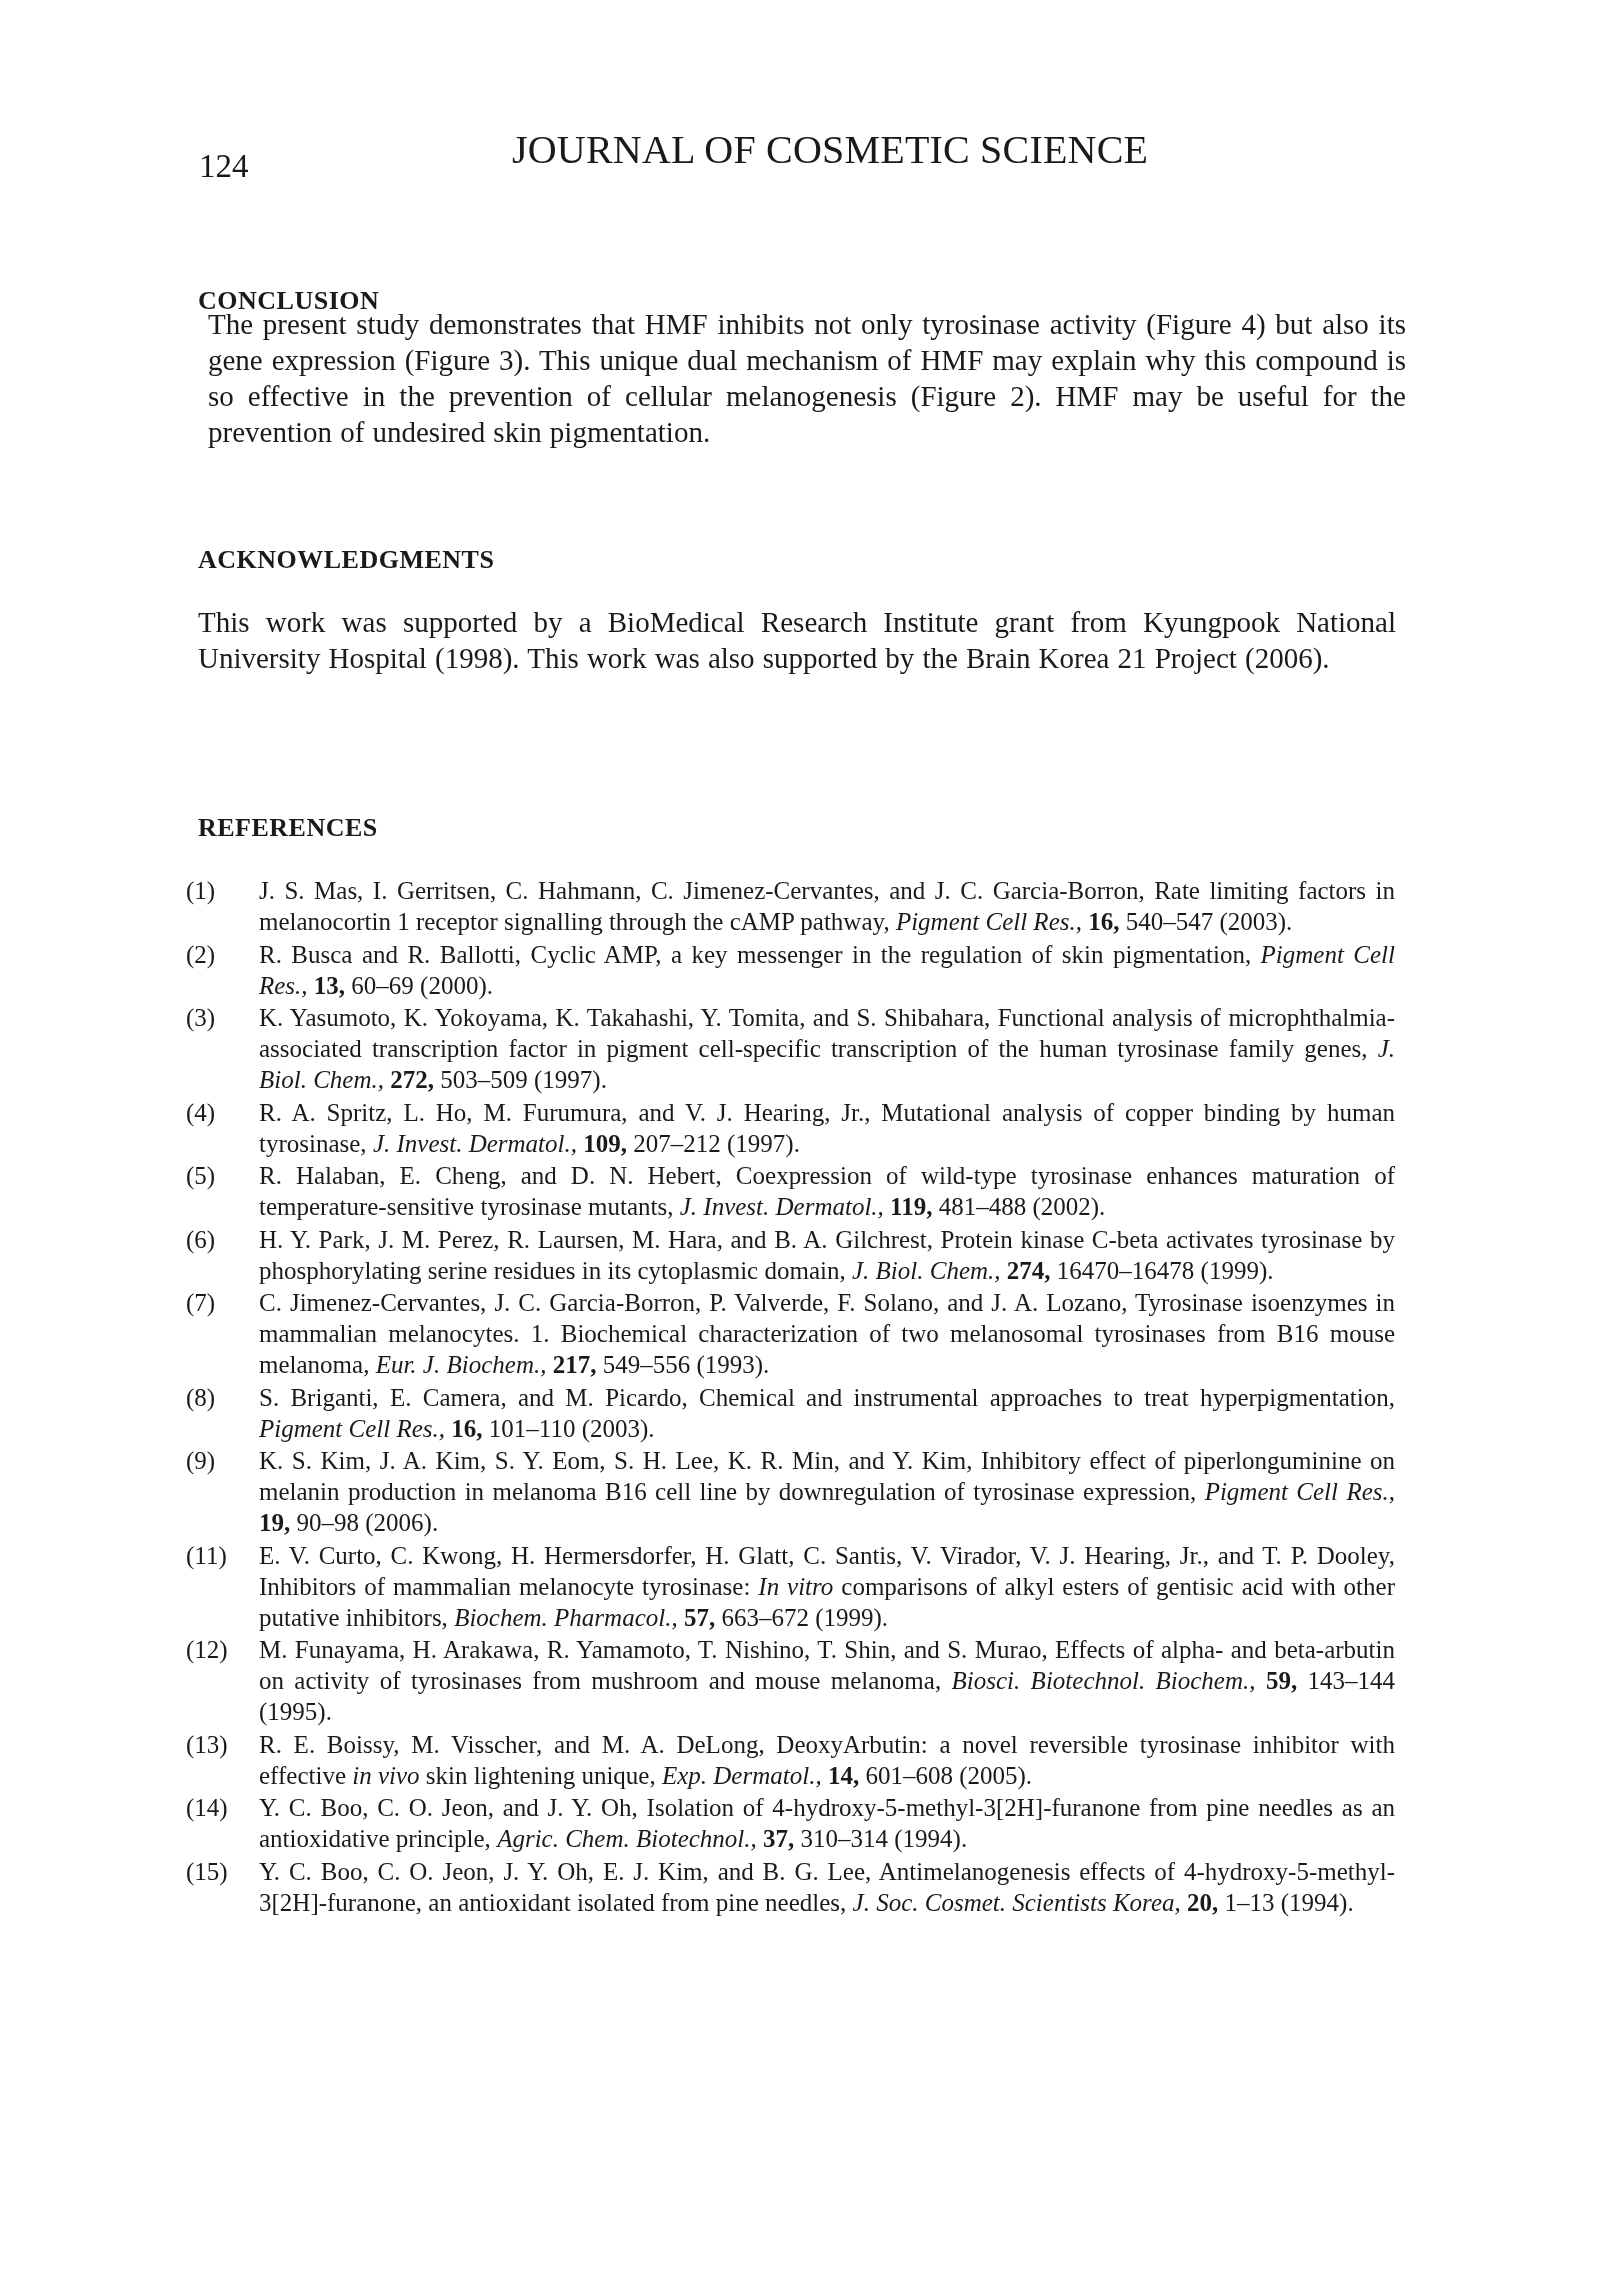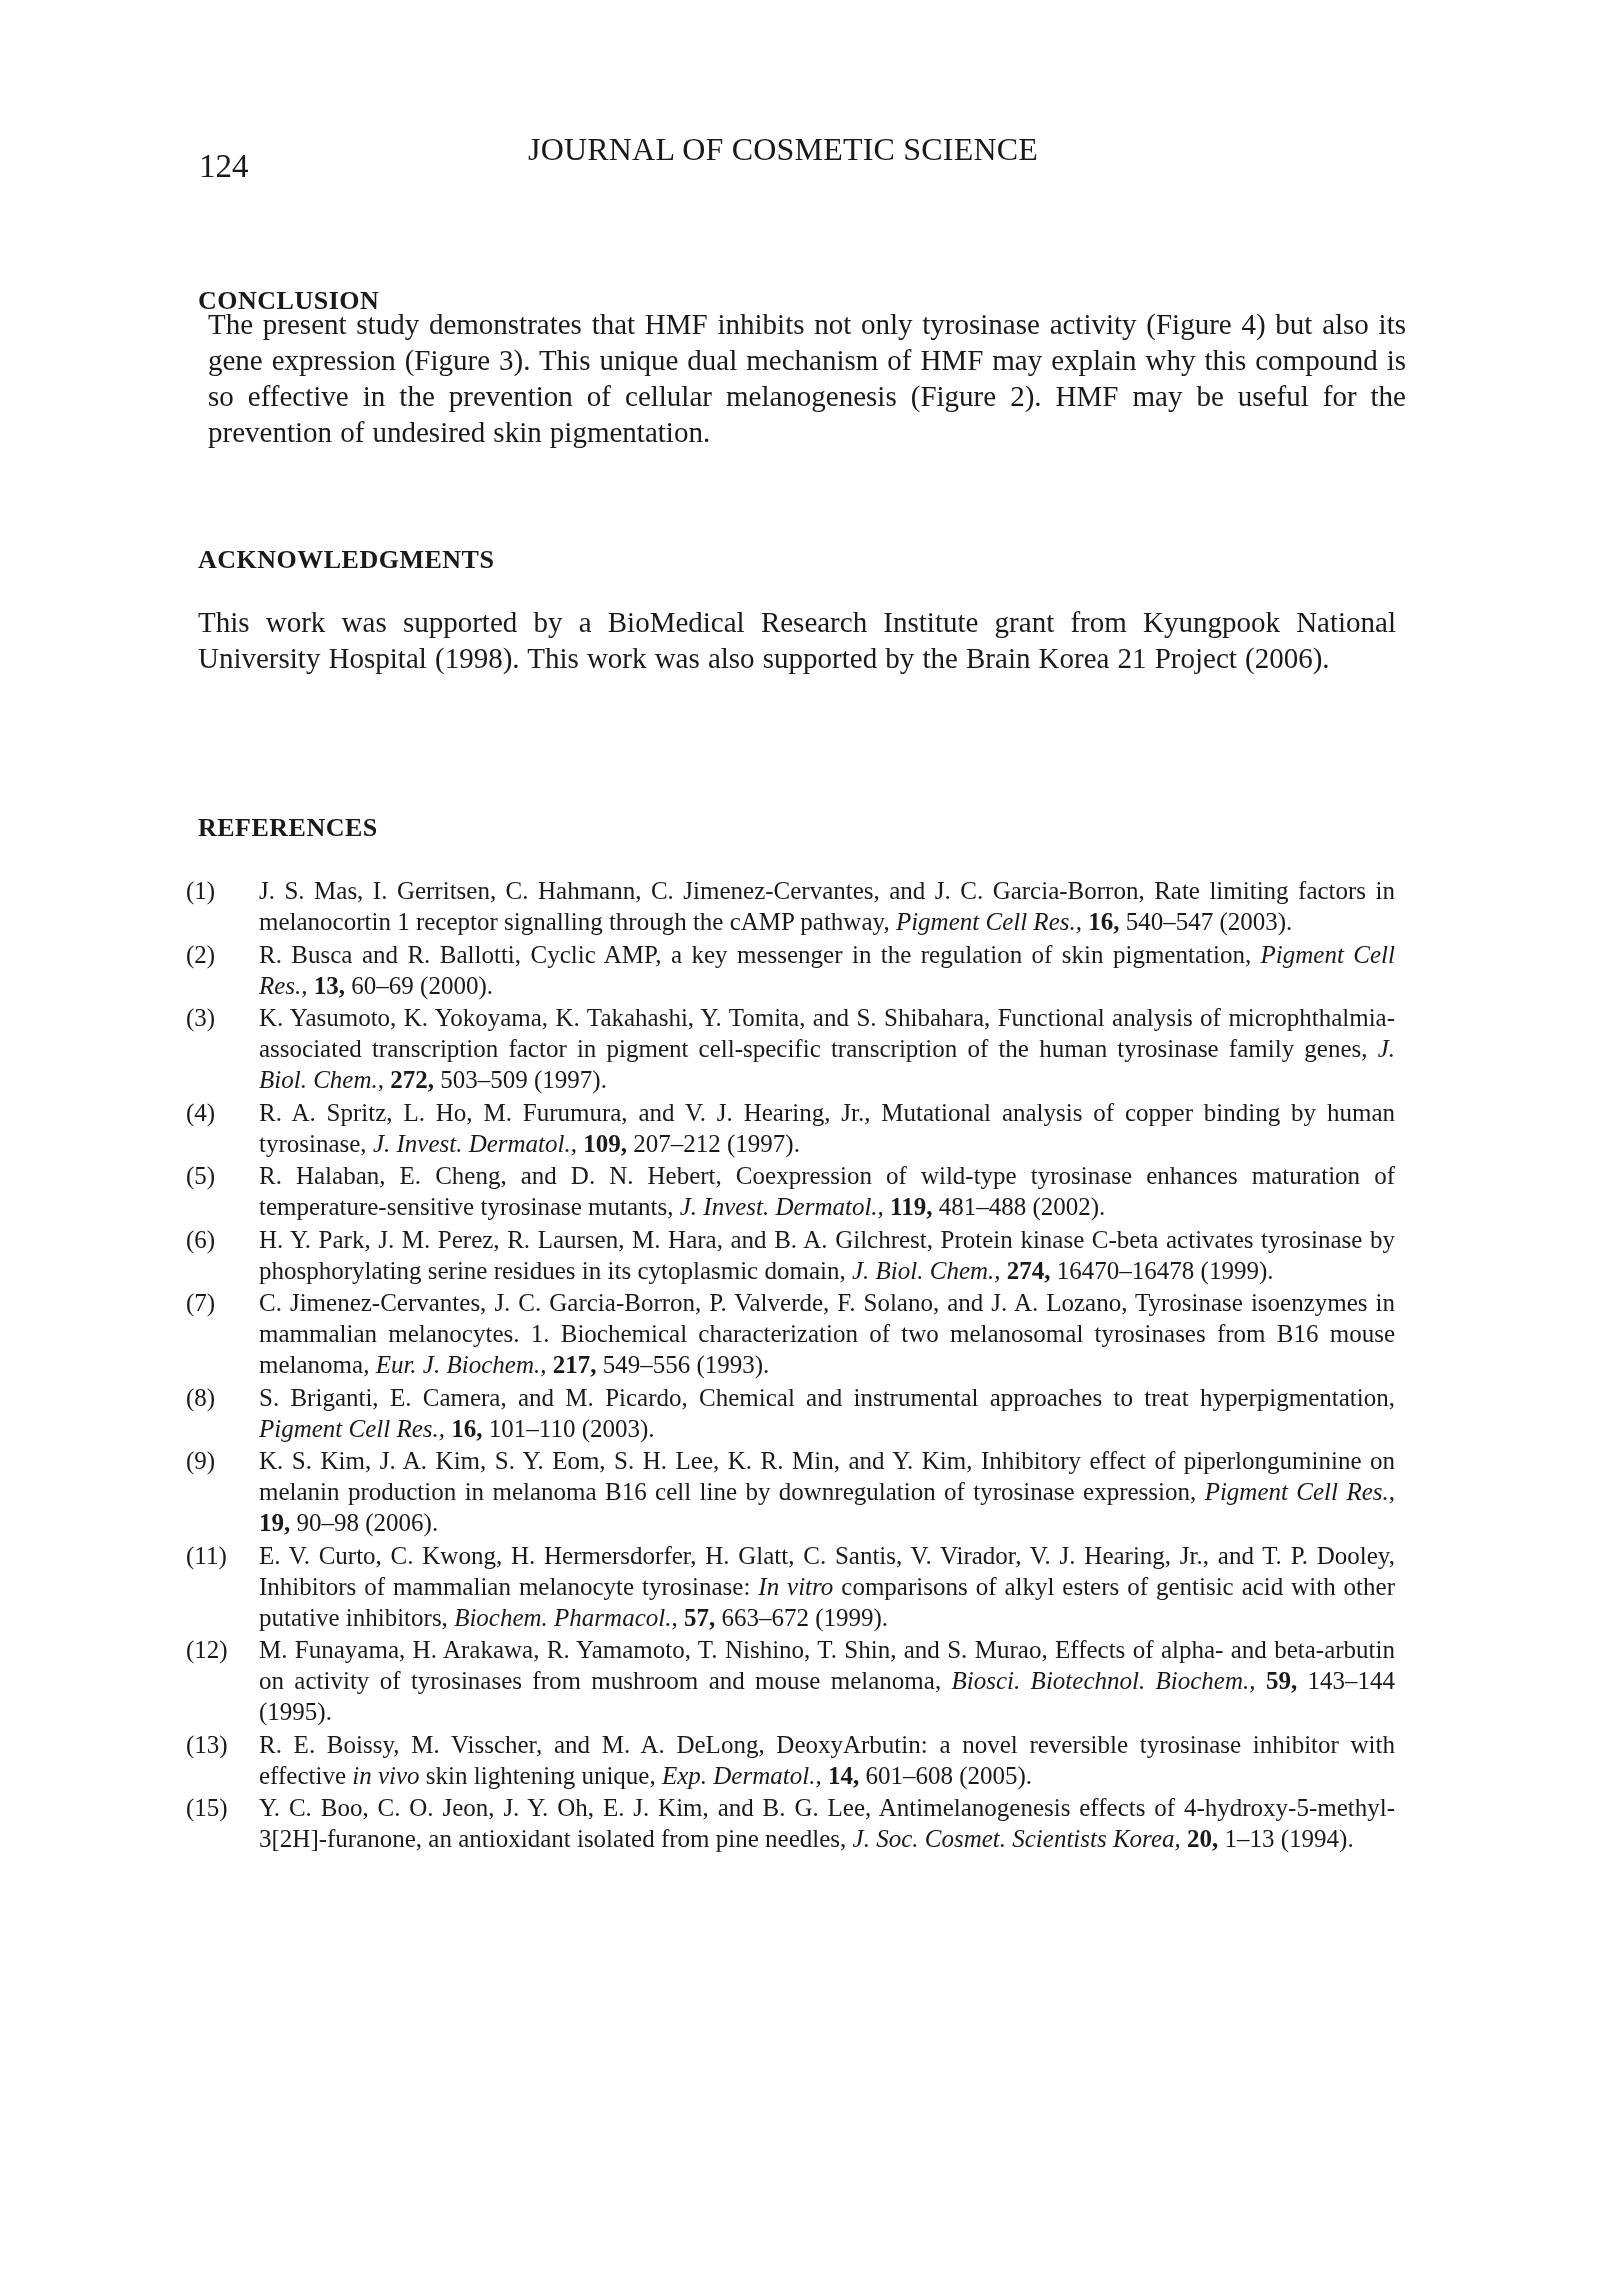--- a/index.html
+++ b/index.html
@@ -6,22 +6,22 @@
   body {
     width: 1599px; height: 2291px; position: relative; overflow: hidden;
     font-family: "Liberation Serif", "DejaVu Serif", serif;
     color: #1a1a1a;
   }
   .page-number {
     position: absolute; left: 199px; top: 131px;
     font-size: 33px; line-height: 37px; margin-top: 17px;
   }
   .running-head {
-    position: absolute; left: 528px; top: 131px; width: 541px;
-    font-size: 32px; line-height: 37px; text-align: left;
+    position: absolute; left: 512px; top: 131px; width: 541px;
+    font-size: 40px; line-height: 37px; text-align: left;
     letter-spacing: 0.2px; white-space: nowrap;
   }
   .section-heading {
     position: absolute; left: 198px;
     font-size: 26px; line-height: 30px; font-weight: bold;
     letter-spacing: 0.5px;
   }
   .para {
     position: absolute; left: 198px; width: 1198px;
     font-size: 29px; line-height: 36px;
@@ -64,15 +64,16 @@
     <li class="ref"><span class="ref-num">(3)</span><span>K. Yasumoto, K. Yokoyama, K. Takahashi, Y. Tomita, and S. Shibahara, Functional analysis of microphthalmia-associated transcription factor in pigment cell-specific transcription of the human tyrosinase family genes, </span><i>J. Biol. Chem.,</i> <b>272,</b><span> 503–509 (1997).</span></li>
     <li class="ref"><span class="ref-num">(4)</span><span>R. A. Spritz, L. Ho, M. Furumura, and V. J. Hearing, Jr., Mutational analysis of copper binding by human tyrosinase, </span><i>J. Invest. Dermatol.,</i> <b>109,</b><span> 207–212 (1997).</span></li>
     <li class="ref"><span class="ref-num">(5)</span><span>R. Halaban, E. Cheng, and D. N. Hebert, Coexpression of wild-type tyrosinase enhances maturation of temperature-sensitive tyrosinase mutants, </span><i>J. Invest. Dermatol.,</i> <b>119,</b><span> 481–488 (2002).</span></li>
     <li class="ref"><span class="ref-num">(6)</span><span>H. Y. Park, J. M. Perez, R. Laursen, M. Hara, and B. A. Gilchrest, Protein kinase C-beta activates tyrosinase by phosphorylating serine residues in its cytoplasmic domain, </span><i>J. Biol. Chem.,</i> <b>274,</b><span> 16470–16478 (1999).</span></li>
     <li class="ref"><span class="ref-num">(7)</span><span>C. Jimenez-Cervantes, J. C. Garcia-Borron, P. Valverde, F. Solano, and J. A. Lozano, Tyrosinase isoenzymes in mammalian melanocytes. 1. Biochemical characterization of two melanosomal tyrosinases from B16 mouse melanoma, </span><i>Eur. J. Biochem.,</i> <b>217,</b><span> 549–556 (1993).</span></li>
     <li class="ref"><span class="ref-num">(8)</span><span>S. Briganti, E. Camera, and M. Picardo, Chemical and instrumental approaches to treat hyperpigmentation, </span><i>Pigment Cell Res.,</i> <b>16,</b><span> 101–110 (2003).</span></li>
     <li class="ref"><span class="ref-num">(9)</span><span>K. S. Kim, J. A. Kim, S. Y. Eom, S. H. Lee, K. R. Min, and Y. Kim, Inhibitory effect of piperlonguminine on melanin production in melanoma B16 cell line by downregulation of tyrosinase expression, </span><i>Pigment Cell Res.,</i> <b>19,</b><span> 90–98 (2006).</span></li>
     <li class="ref"><span class="ref-num">(11)</span><span>E. V. Curto, C. Kwong, H. Hermersdorfer, H. Glatt, C. Santis, V. Virador, V. J. Hearing, Jr., and T. P. Dooley, Inhibitors of mammalian melanocyte tyrosinase: </span><i>In vitro</i><span> comparisons of alkyl esters of gentisic acid with other putative inhibitors, </span><i>Biochem. Pharmacol.,</i> <b>57,</b><span> 663–672 (1999).</span></li>
     <li class="ref"><span class="ref-num">(12)</span><span>M. Funayama, H. Arakawa, R. Yamamoto, T. Nishino, T. Shin, and S. Murao, Effects of alpha- and beta-arbutin on activity of tyrosinases from mushroom and mouse melanoma, </span><i>Biosci. Biotechnol. Biochem.,</i> <b>59,</b><span> 143–144 (1995).</span></li>
     <li class="ref"><span class="ref-num">(13)</span><span>R. E. Boissy, M. Visscher, and M. A. DeLong, DeoxyArbutin: a novel reversible tyrosinase inhibitor with effective </span><i>in vivo</i><span> skin lightening unique, </span><i>Exp. Dermatol.,</i> <b>14,</b><span> 601–608 (2005).</span></li>
+    <li class="ref"><span class="ref-num">(14)</span><span>Y. C. Boo, C. O. Jeon, and J. Y. Oh, Isolation of 4-hydroxy-5-methyl-3[2H]-furanone from pine needles as an antioxidative principle, </span><i>Agric. Chem. Biotechnol.,</i> <b>37,</b><span> 310–314 (1994).</span></li>
     <li class="ref"><span class="ref-num">(15)</span><span>Y. C. Boo, C. O. Jeon, J. Y. Oh, E. J. Kim, and B. G. Lee, Antimelanogenesis effects of 4-hydroxy-5-methyl-3[2H]-furanone, an antioxidant isolated from pine needles, </span><i>J. Soc. Cosmet. Scientists Korea,</i> <b>20,</b><span> 1–13 (1994).</span></li>
   </ol>
 
 
 </body></html>

